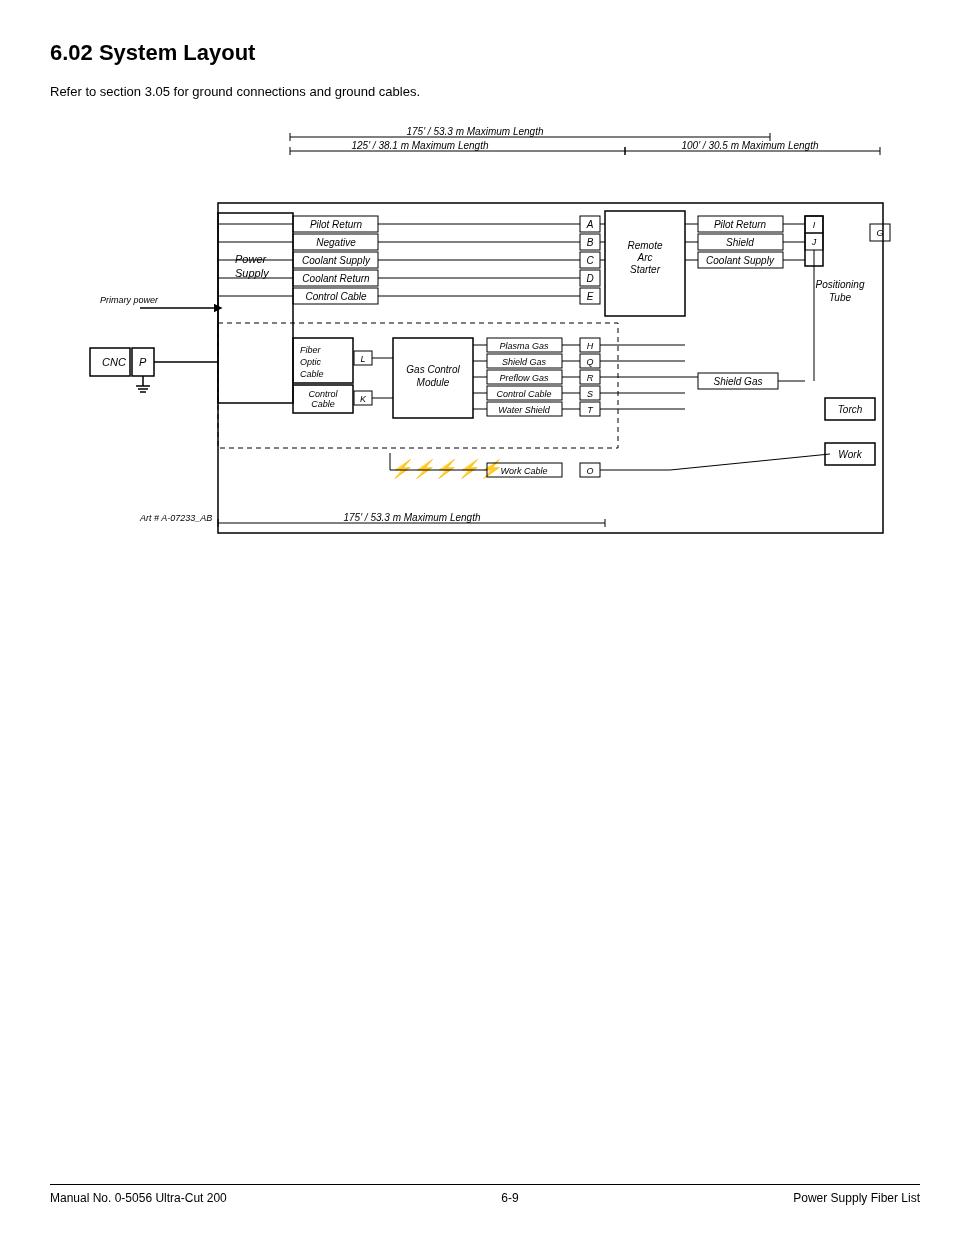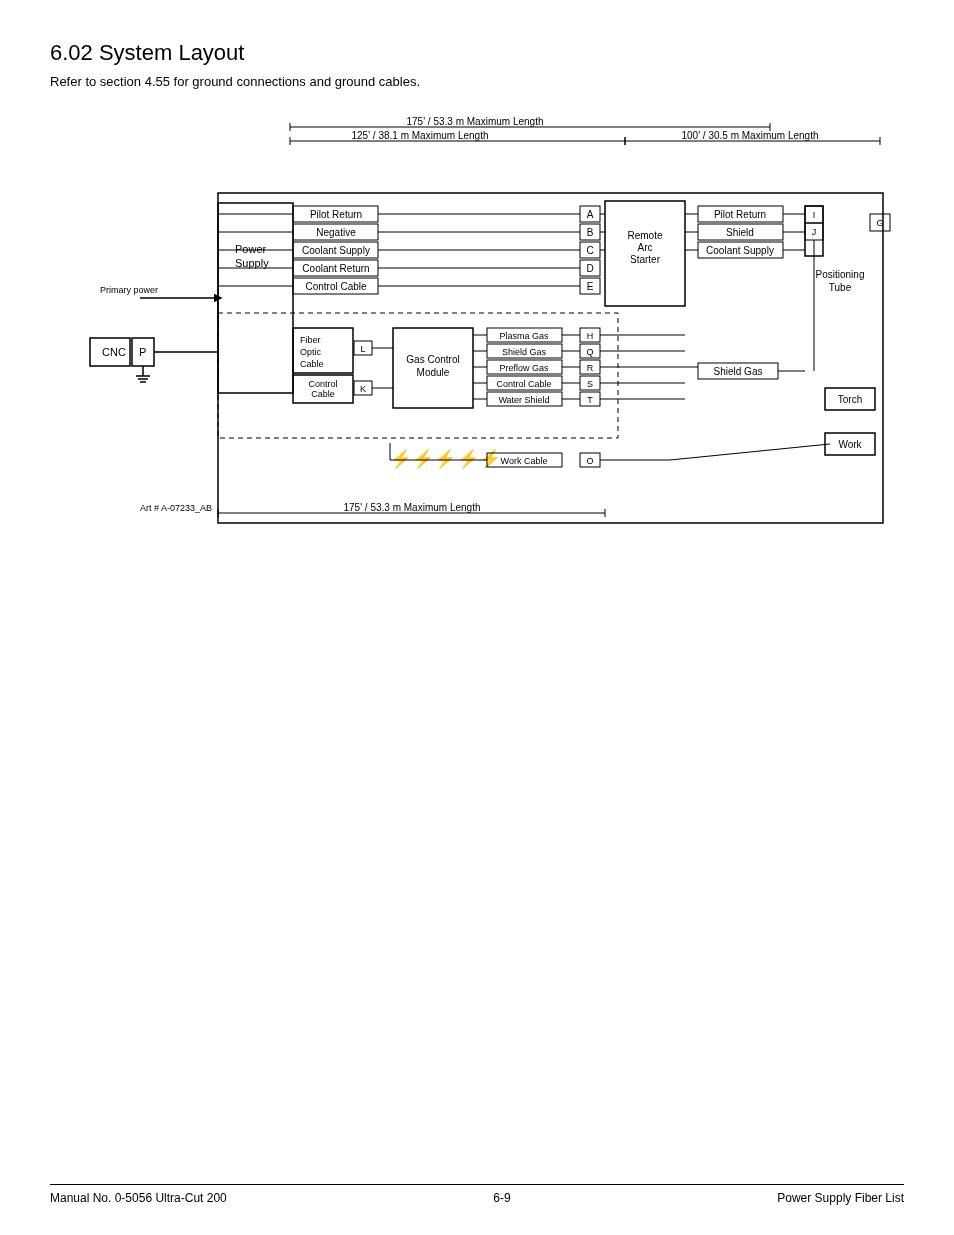--- a/index.html
+++ b/index.html
@@ -13,55 +13,56 @@
       position: relative;
     }
     .page-container {
       width: 954px;
       min-height: 1235px;
       padding: 40px 50px 40px 50px;
       position: relative;
     }
     h1 {
       font-size: 22px;
-      font-weight: normal;
-      margin-bottom: 8px;
+      font-weight: bold;
+      margin-bottom: 18px;
     }
     .subtitle {
       font-size: 13px;
       margin-bottom: 24px;
     }
     .diagram-area {
       position: relative;
       width: 870px;
       height: 440px;
       margin: 12px auto;
+      font-style: italic;
     }
     .diagram-svg {
       width: 100%;
       height: 100%;
     }
     .footer-bar {
       position: absolute;
       bottom: 30px;
       left: 50px;
-      right: 50px;
+      right: 34px;
       display: flex;
       justify-content: space-between;
       font-size: 12px;
       border-top: 1px solid #000;
       padding-top: 6px;
     }
   </style>
 </head>
 <body>
 
 <div class="page-container">
   <h1>6.02  System Layout</h1>
-  <p class="subtitle">Refer to section 4.55 for ground connections and ground cables.</p>
+  <p class="subtitle">Refer to section 3.05 for ground connections and ground cables.</p>
 
   <div class="diagram-area">
     <svg class="diagram-svg" viewBox="0 0 870 440" xmlns="http://www.w3.org/2000/svg">
 
       <defs>
         <marker id="arrow" markerWidth="6" markerHeight="6" refX="3" refY="3" orient="auto">
           <path d="M0,0 L0,6 L6,3 z" fill="#000"></path>
         </marker>
         <marker id="arrowR" markerWidth="6" markerHeight="6" refX="3" refY="3" orient="auto-start-reverse">
           <path d="M0,0 L0,6 L6,3 z" fill="#000"></path>

